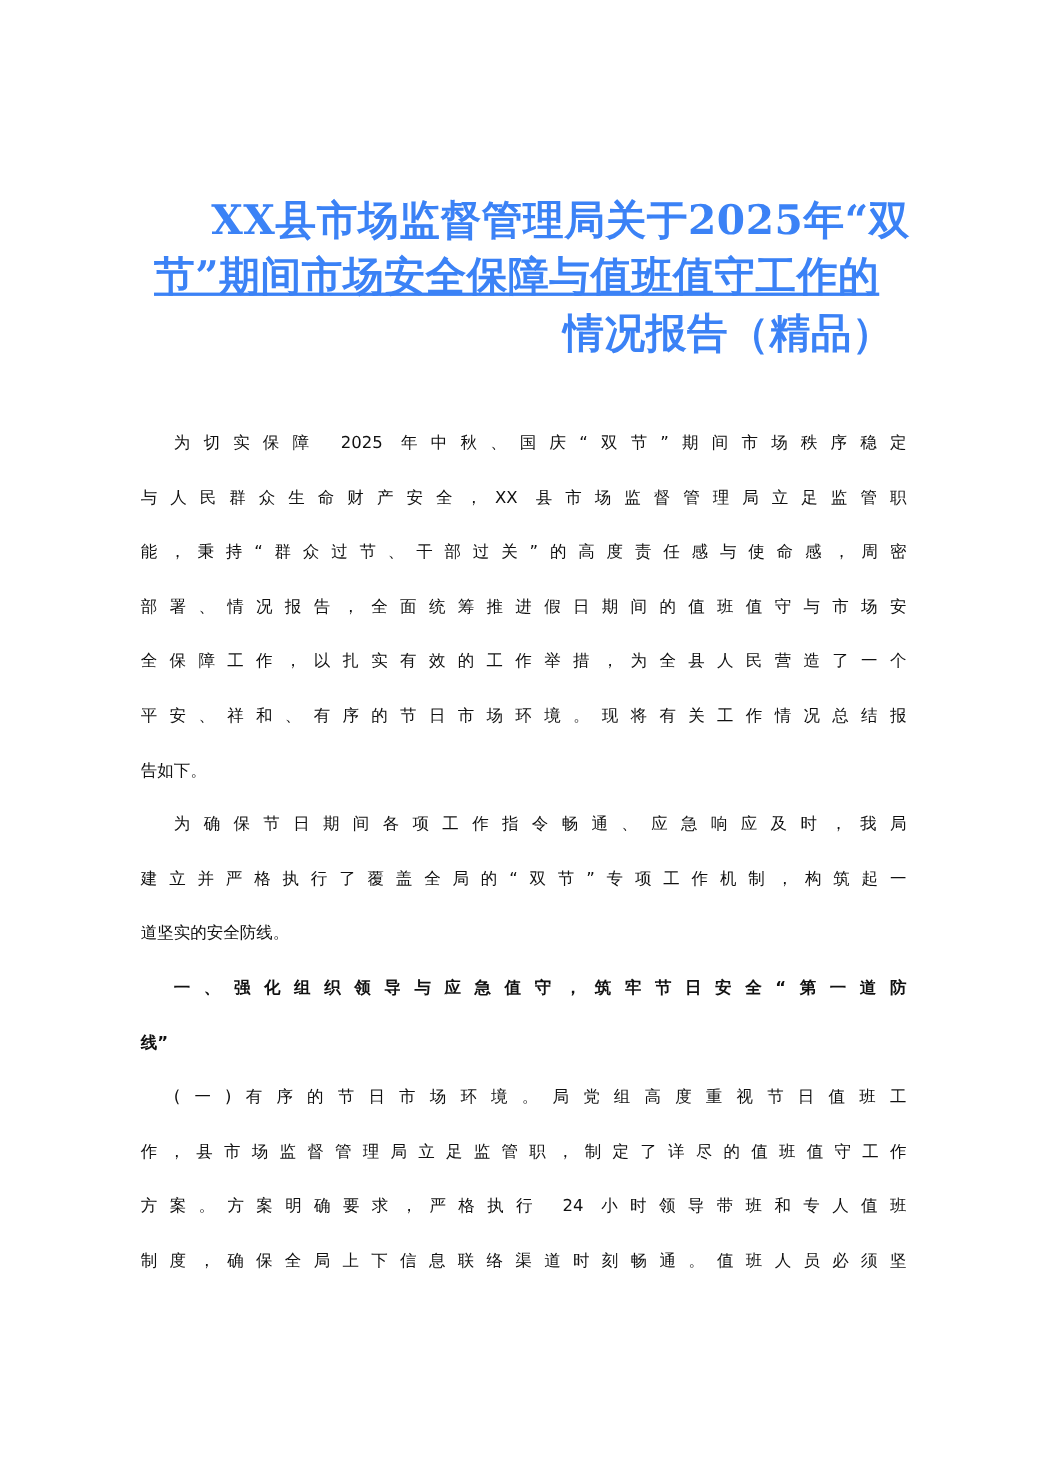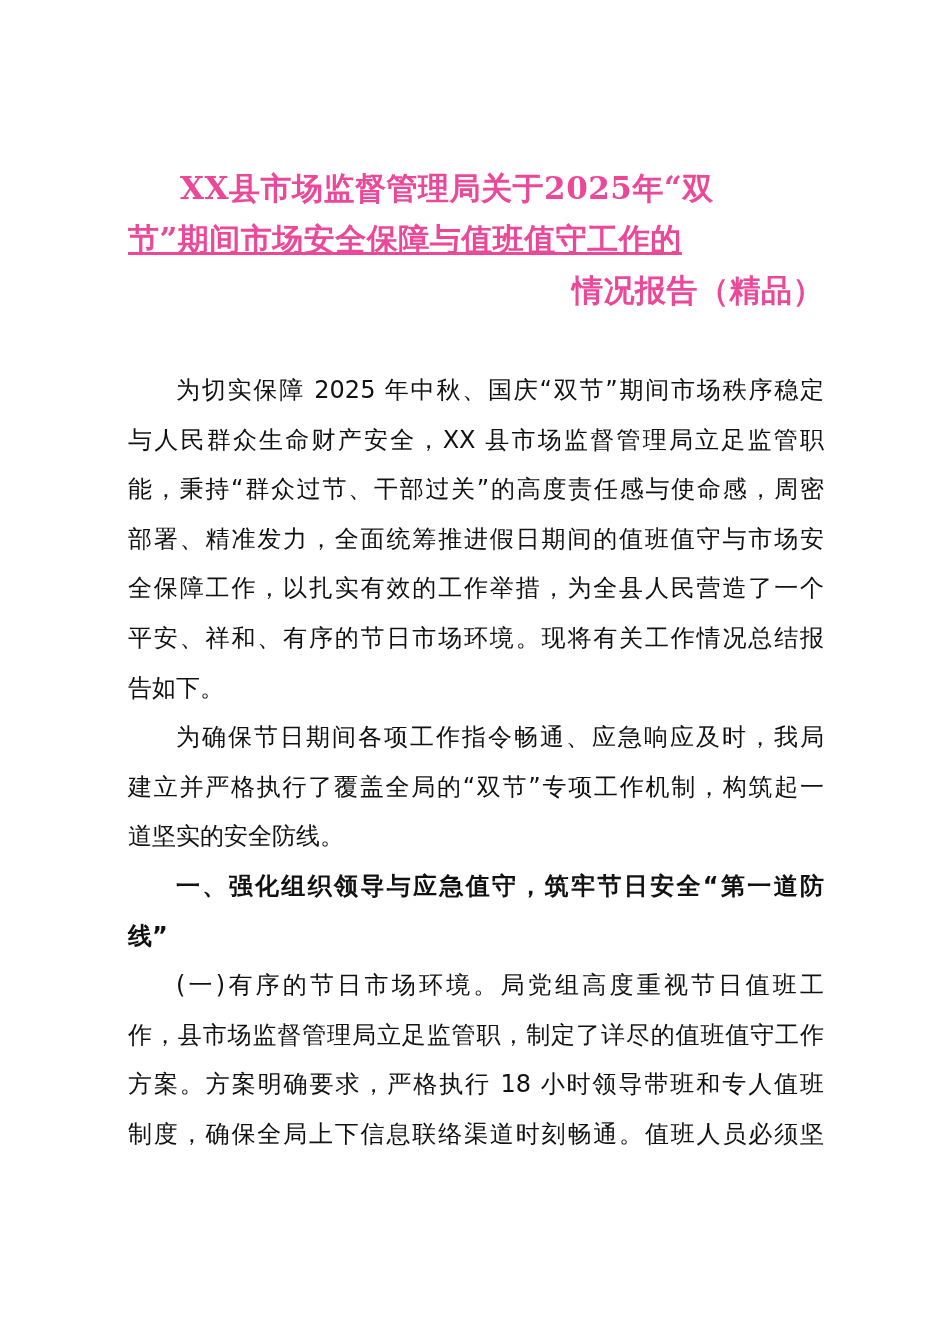--- a/index.html
+++ b/index.html
@@ -16,37 +16,37 @@
     }
     .page {
       position: absolute;
       left: 128px;
       top: 163px;
       width: 696px;
     }
     .doc-title {
       font-family: "DejaVu Serif", "Liberation Serif", serif;
       font-weight: bold;
-      font-size: 31px;
+      font-size: 37px;
       line-height: 51px;
-      margin: 0;
+      margin: 12px;
       letter-spacing: 0.5px;
-      color: #ec4899;
+      color: #3b82f6;
     }
     .doc-title .tline {
       display: block;
       white-space: nowrap;
     }
     .doc-title .tline-1 { padding-left: 52px; }
     .doc-title .tline-2 { padding-left: 0; text-decoration: underline; }
     .doc-title .tline-3 { text-align: right; padding-right: 0; }
     .body {
       margin-top: 50px;
       font-family: "DejaVu Sans", "Liberation Sans", sans-serif;
-      font-size: 24px;
+      font-size: 15px;
       line-height: 49.6px;
       text-align: justify;
     }
     .line {
       display: block;
       white-space: nowrap;
       text-align: justify;
       text-align-last: justify;
     }
     .line.last {
@@ -66,38 +66,38 @@
     <span class="tline tline-2">节”期间市场安全保障与值班值守工作的</span>
     <span class="tline tline-3">情况报告（精品）</span>
   </h1>
 
   <div class="body">
 
     <div class="para">
       <span class="line indent">为切实保障 2025 年中秋、国庆“双节”期间市场秩序稳定</span>
       <span class="line">与人民群众生命财产安全，XX 县市场监督管理局立足监管职</span>
       <span class="line">能，秉持“群众过节、干部过关”的高度责任感与使命感，周密</span>
-      <span class="line">部署、精准发力，全面统筹推进假日期间的值班值守与市场安</span>
+      <span class="line">部署、情况报告，全面统筹推进假日期间的值班值守与市场安</span>
       <span class="line">全保障工作，以扎实有效的工作举措，为全县人民营造了一个</span>
       <span class="line">平安、祥和、有序的节日市场环境。现将有关工作情况总结报</span>
       <span class="line last">告如下。</span>
     </div>
 
     <div class="para">
       <span class="line indent">为确保节日期间各项工作指令畅通、应急响应及时，我局</span>
       <span class="line">建立并严格执行了覆盖全局的“双节”专项工作机制，构筑起一</span>
       <span class="line last">道坚实的安全防线。</span>
     </div>
 
     <div class="para" style="font-weight:bold;">
       <span class="line indent">一、强化组织领导与应急值守，筑牢节日安全“第一道防</span>
       <span class="line last">线”</span>
     </div>
 
     <div class="para">
       <span class="line indent">(一)有序的节日市场环境。局党组高度重视节日值班工</span>
       <span class="line">作，县市场监督管理局立足监管职，制定了详尽的值班值守工作</span>
-      <span class="line">方案。方案明确要求，严格执行 18 小时领导带班和专人值班</span>
+      <span class="line">方案。方案明确要求，严格执行 24 小时领导带班和专人值班</span>
       <span class="line">制度，确保全局上下信息联络渠道时刻畅通。值班人员必须坚</span>
     </div>
 
   </div>
 </div>
 
 </body></html>

